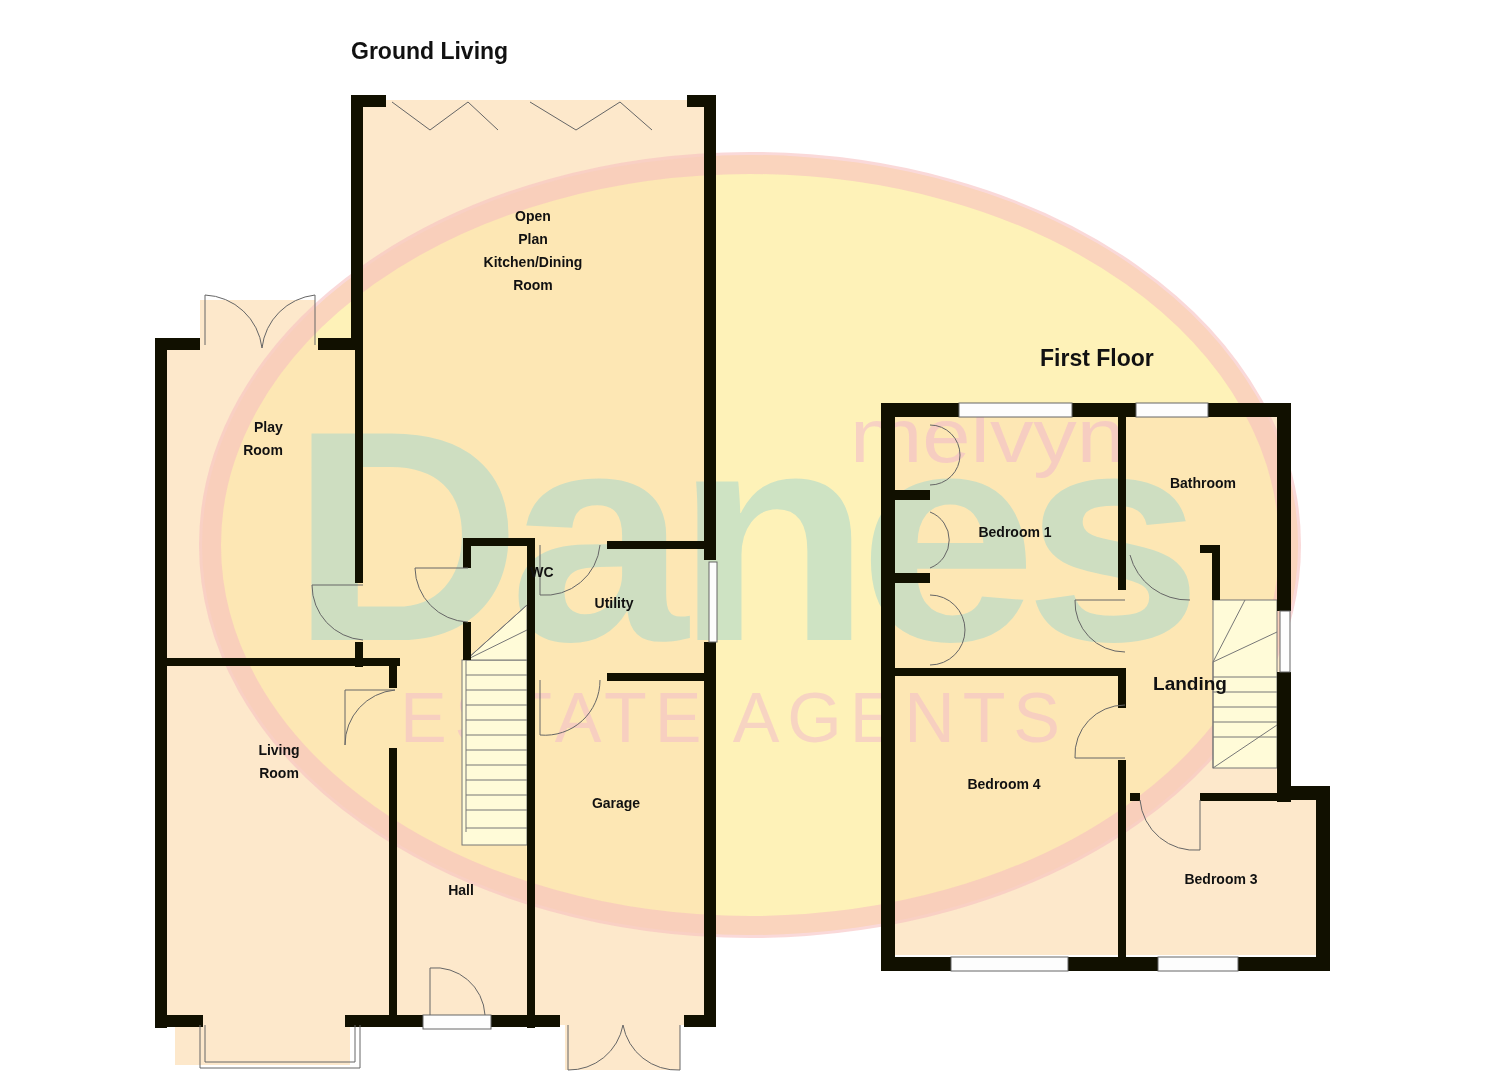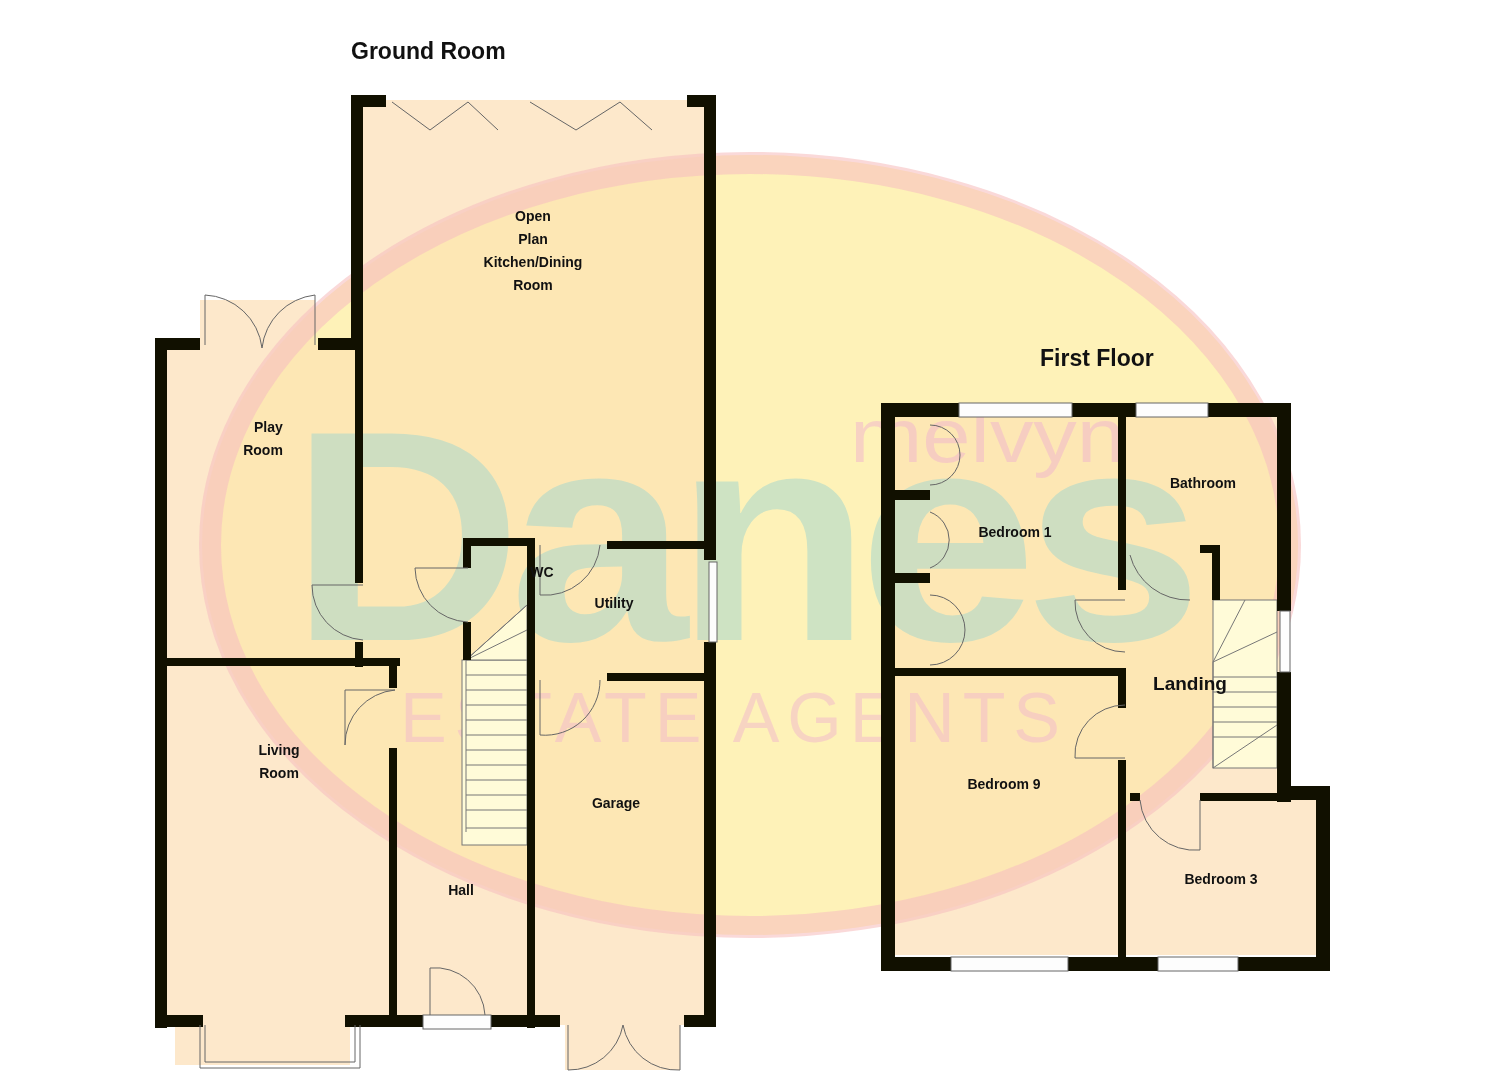--- a/index.html
+++ b/index.html
@@ -167,33 +167,33 @@
     <path d="M930 425 A30 30 0 0 1 930 485"></path>
     <path d="M930 512 A30 30 0 0 1 930 568"></path>
     <path d="M930 595 A30 30 0 0 1 930 665"></path>
     <path d="M1130 555 A60 60 0 0 0 1190 600"></path>
     <path d="M1125 600 L1075 600 A50 50 0 0 0 1125 652"></path>
     <path d="M1125 705 A50 50 0 0 0 1075 758 L1125 758"></path>
     <path d="M1140 800 A55 55 0 0 0 1200 850 L1200 800"></path>
   </g>
 </svg>
 
-<div class="floor-title" style="left:351px; top:38px;">Ground Room</div>
+<div class="floor-title" style="left:351px; top:38px;">Ground Living</div>
 <div class="floor-title" style="left:1040px; top:345px;">First Floor</div>
 
 <div class="room-label" style="left:533px; top:251px;">Open
 Plan
 Kitchen/Dining
 Room</div>
 <div class="room-label" style="left:263px; top:439px;text-align:right;">Play
 Room</div>
 <div class="room-label" style="left:498px; top:572px;margin-left:44px;">WC</div>
 <div class="room-label" style="left:614px; top:603px;">Utility</div>
 <div class="room-label" style="left:279px; top:762px;">Living
 Room</div>
 <div class="room-label" style="left:616px; top:803px;">Garage</div>
 <div class="room-label" style="left:461px; top:890px;">Hall</div>
 
 <div class="room-label" style="left:1015px; top:532px;">Bedroom 1</div>
 <div class="room-label" style="left:1203px; top:483px;">Bathroom</div>
 <div class="room-label" style="left:1171px; top:683px; font-size:19px;margin-left:19px;">Landing</div>
-<div class="room-label" style="left:1004px; top:784px;">Bedroom 9</div>
+<div class="room-label" style="left:1004px; top:784px;">Bedroom 4</div>
 <div class="room-label" style="left:1221px; top:879px;">Bedroom 3</div>
 
 </body></html>

